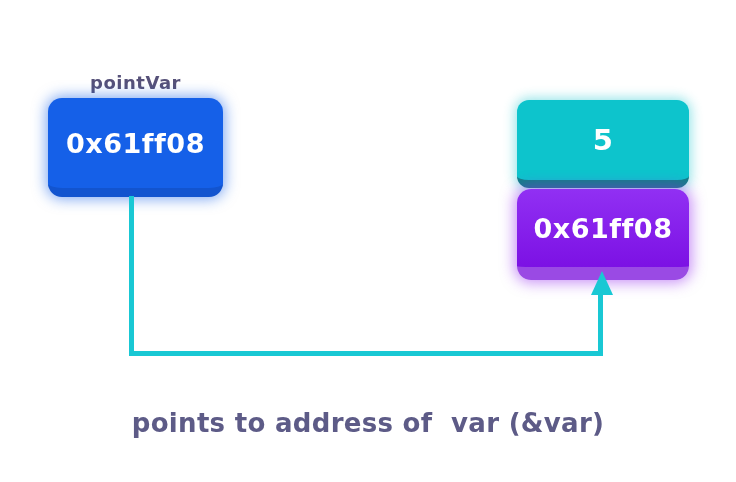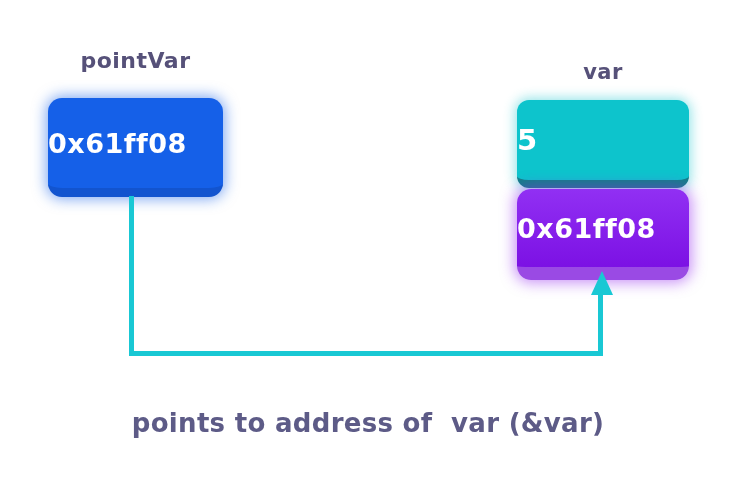--- a/index.html
+++ b/index.html
@@ -15,28 +15,28 @@
     background: #ffffff;
     overflow: hidden;
   }
   .var-name {
     position: absolute;
     text-align: center;
     font-weight: bold;
     color: var(--label-text);
     letter-spacing: 0.5px;
   }
-  .name-pointer { left: 48px; top: 48px; width: 175px; font-size: 22px; }
+  .name-pointer { left: 48px; top: 72px; width: 175px; font-size: 18px; }
   .name-var     { left: 517px; top: 60px; width: 172px; font-size: 21px; }
 
   .box {
     position: absolute;
     display: flex;
     align-items: center;
-    justify-content: flex-start;
+    justify-content: center;
     box-sizing: border-box;
     color: var(--box-text);
     font-weight: bold;
     font-size: 27px;
     letter-spacing: 0.5px;
   }
   .box-pointer {
     left: 48px; top: 98px; width: 175px; height: 99px;
     background: var(--pointer-box);
     border-bottom: 9px solid var(--pointer-box-edge);
@@ -91,21 +91,20 @@
 <body>
 
 <div class="canvas">
 
   <div class="var-name name-pointer">pointVar</div>
 
   <div class="box box-pointer">
     <span>0x61ff08</span>
   </div>
 
-  <div class="var-name name-var">var</div>
 
   <div class="box box-value">
     <span>5</span>
   </div>
 
   <div class="box box-address">
     <span>0x61ff08</span>
   </div>
 
   <div class="arrow-seg arrow-v1"></div>

